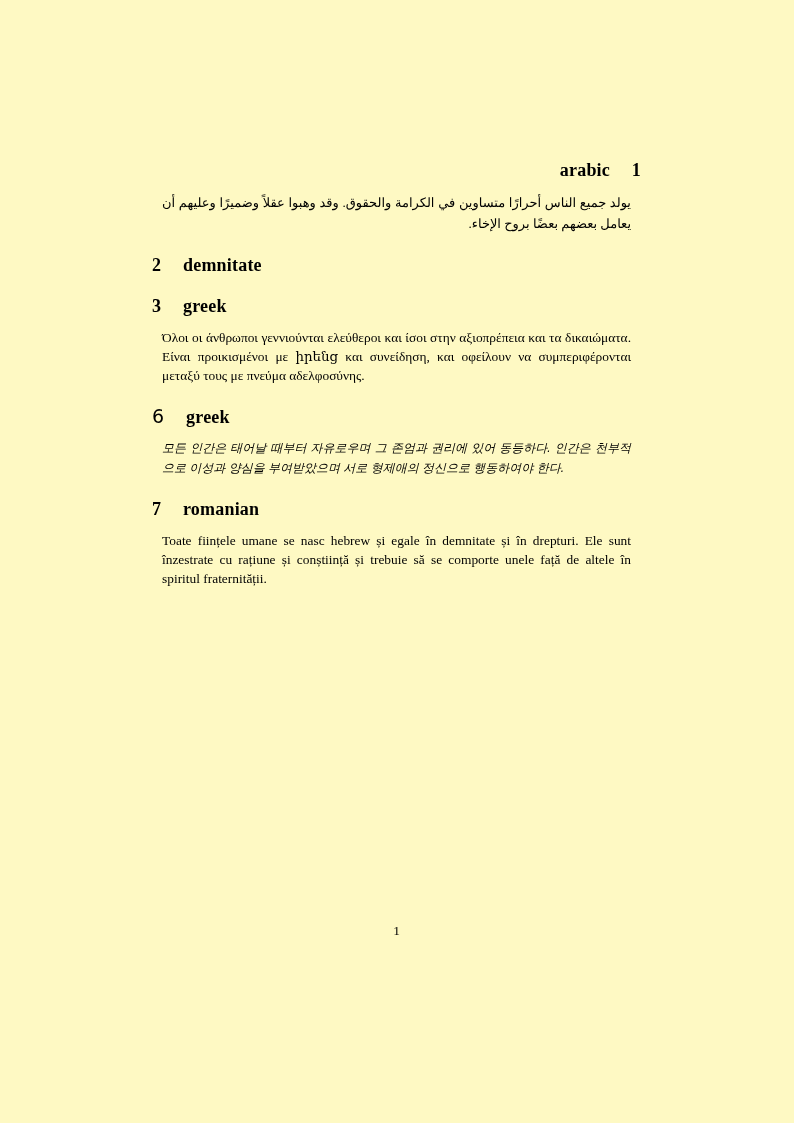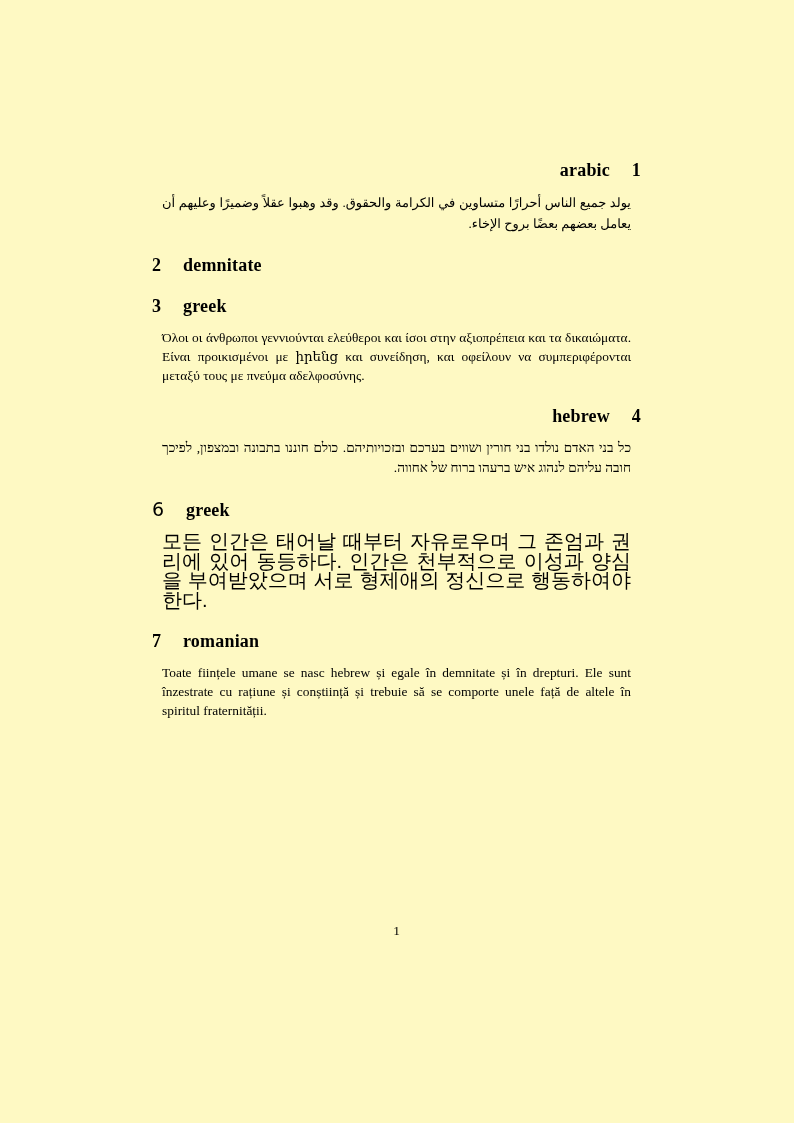--- a/index.html
+++ b/index.html
@@ -33,21 +33,21 @@
   }
   
   section[dir="rtl"] h2 { text-align:right; }
   .sec-arabic p  { font-size:13px; line-height:21px; }
   .sec-hebrew p  { font-size:13.5px; line-height:20px; }
   .sec-japanese p {
     font-size:14px; line-height:19px; letter-spacing:0.045em;
   }
   .sec-korean p {
     font-family:"Liberation Sans","DejaVu Sans",sans-serif;
-    font-size:20px; line-height:19.5px;
+    font-size:12px; line-height:19.5px;font-style:italic;
   }
   
   .cjk-num .sec-num {
     font-family:"DejaVu Sans",sans-serif;
     font-weight:400;
     font-size:19px;
   }
   .page-number {
     position:absolute;
     left:152px; top:923px;
@@ -78,27 +78,20 @@
     </section>
 
     <section class="sec-greek" dir="ltr">
       <h2>
         <span class="sec-num">3</span>
         <span class="sec-label">greek</span>
       </h2>
       <p>Όλοι οι άνθρωποι γεννιούνται ελεύθεροι και ίσοι στην αξιοπρέπεια και τα δικαιώματα. Είναι προικισμένοι με իրենց και συνείδηση, και οφείλουν να συμπεριφέρονται μεταξύ τους με πνεύμα αδελφοσύνης.</p>
     </section>
 
-    <section class="sec-hebrew" dir="rtl">
-      <h2>
-        <span class="sec-num">4</span>
-        <span class="sec-label">hebrew</span>
-      </h2>
-      <p>כל בני האדם נולדו בני חורין ושווים בערכם ובזכויותיהם. כולם חוננו בתבונה ובמצפון, לפיכך חובה עליהם לנהוג איש ברעהו ברוח של אחווה.</p>
-    </section>
 
 
     <section class="sec-korean cjk-num" dir="ltr">
       <h2>
         <span class="sec-num">6</span>
         <span class="sec-label">greek</span>
       </h2>
       <p>모든 인간은 태어날 때부터 자유로우며 그 존엄과 권리에 있어 동등하다. 인간은 천부적으로 이성과 양심을 부여받았으며 서로 형제애의 정신으로 행동하여야 한다.</p>
     </section>
 

